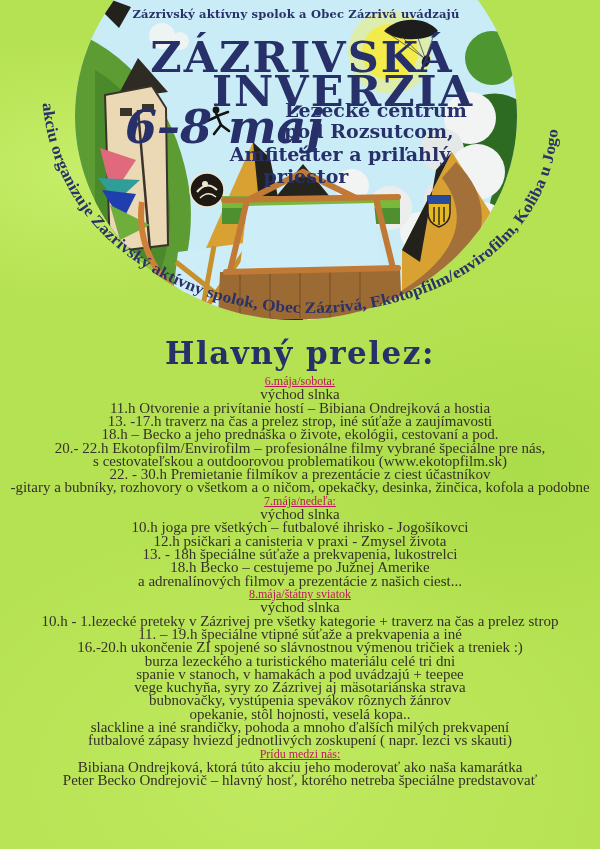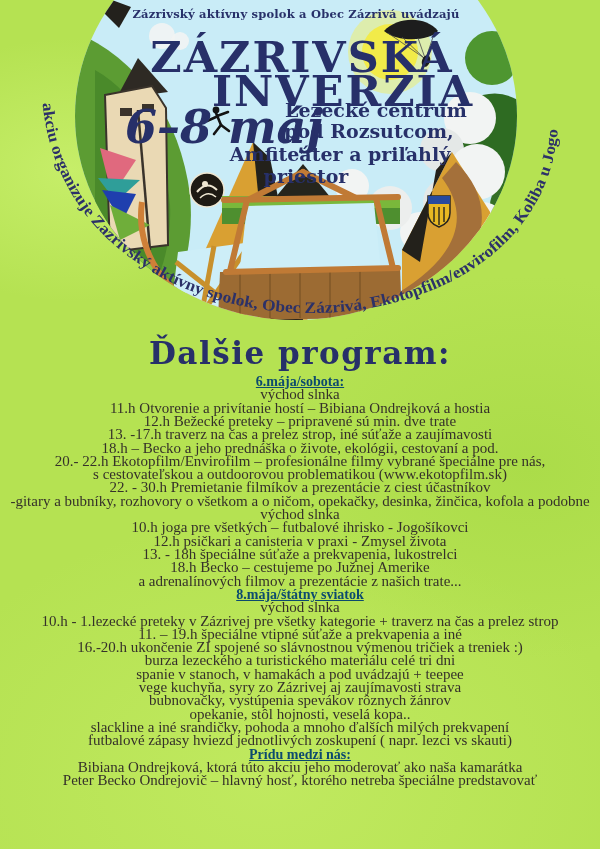--- a/index.html
+++ b/index.html
@@ -20,22 +20,22 @@
   .t-title{font-size:43px;letter-spacing:2px;}
   .t-date{font-size:46px;font-style:italic;}
   .t-venue{font-size:19px;font-weight:bold;}
   .t-arc{font-size:16px;font-weight:600;fill:#2c3168;}
   .program{text-align:center;color:#35312a;}
   .program-title{
     font-family:"DejaVu Serif",serif;font-weight:bold;color:#273069;
     font-size:31px;letter-spacing:1.5px;line-height:1;margin:2px 0 6px;
   }
   .section-heading{
-    font-weight:bold;font-size:14px;line-height:13.4px;
-    text-decoration:underline;color:#0c4a6e;
+    font-weight:normal;font-size:12px;line-height:13.4px;
+    text-decoration:underline;color:#be185d;
   }
   .section-line{font-size:15px;line-height:13.3px;white-space:nowrap;}
 </style>
 </head>
 <body>
 
 <div class="hero">
   <svg width="600" height="336" viewBox="0 0 600 336">
     <defs>
       <clipPath id="ovalClip">
@@ -182,53 +182,53 @@
     <text x="340" y="161" text-anchor="middle" class="t-navy t-venue">Amfiteáter a priľahlý</text>
     <text x="306" y="183" text-anchor="middle" class="t-navy t-venue">priestor</text>
 
     <text class="t-arc">
       <textPath href="#arcPath" startOffset="8" textLength="745" lengthAdjust="spacingAndGlyphs">akciu organizuje Zazrivský aktívny spolok, Obec Zázrivá, Ekotopfilm/envirofilm, Koliba u Jogošíka</textPath>
     </text>
   </svg>
 </div>
 
 <div class="program">
-  <h2 class="program-title">Ďalšie program:</h2>
+  <h2 class="program-title">Hlavný prelez:</h2>
   <div>
       <div>
         <div class="section-heading">6.mája/sobota:</div>
         <div class="section-line">východ slnka</div>
         <div class="section-line">11.h Otvorenie a privítanie hostí – Bibiana Ondrejková a hostia</div>
-        <div class="section-line">12.h Bežecké preteky – pripravené sú min. dve trate</div>
         <div class="section-line">13. -17.h traverz na čas a prelez strop, iné súťaže a zaujímavosti</div>
         <div class="section-line">18.h – Becko a jeho prednáška o živote, ekológii, cestovaní a pod.</div>
         <div class="section-line">20.- 22.h Ekotopfilm/Envirofilm – profesionálne filmy vybrané špeciálne pre nás,</div>
         <div class="section-line">s cestovateľskou a outdoorovou problematikou (www.ekotopfilm.sk)</div>
         <div class="section-line">22. - 30.h Premietanie filmíkov a prezentácie z ciest účastníkov</div>
         <div class="section-line">-gitary a bubníky, rozhovory o všetkom a o ničom, opekačky, desinka, žinčica, kofola a podobne</div>
       </div>
       <div>
+        <div class="section-heading">7.mája/nedeľa:</div>
         <div class="section-line">východ slnka</div>
         <div class="section-line">10.h joga pre všetkých – futbalové ihrisko - Jogošíkovci</div>
         <div class="section-line">12.h psičkari a canisteria v praxi - Zmysel života</div>
         <div class="section-line">13. - 18h špeciálne súťaže a prekvapenia, lukostrelci</div>
         <div class="section-line">18.h Becko – cestujeme po Južnej Amerike</div>
-        <div class="section-line">a adrenalínových filmov a prezentácie z našich trate...</div>
+        <div class="section-line">a adrenalínových filmov a prezentácie z našich ciest...</div>
       </div>
       <div>
         <div class="section-heading">8.mája/štátny sviatok</div>
         <div class="section-line">východ slnka</div>
         <div class="section-line">10.h - 1.lezecké preteky v Zázrivej pre všetky kategorie + traverz na čas a prelez strop</div>
         <div class="section-line">11. – 19.h špeciálne vtipné súťaže a prekvapenia a iné</div>
         <div class="section-line">16.-20.h ukončenie ZI spojené so slávnostnou výmenou tričiek a treniek :)</div>
       </div>
       <div>
         <div class="section-line">burza lezeckého a turistického materiálu celé tri dni</div>
         <div class="section-line">spanie v stanoch, v hamakách a pod uvádzajú + teepee</div>
-        <div class="section-line">vege kuchyňa, syry zo Zázrivej aj zaujímavosti strava</div>
+        <div class="section-line">vege kuchyňa, syry zo Zázrivej aj mäsotariánska strava</div>
         <div class="section-line">bubnovačky, vystúpenia spevákov rôznych žánrov</div>
         <div class="section-line">opekanie, stôl hojnosti, veselá kopa..</div>
         <div class="section-line">slackline a iné srandičky, pohoda a mnoho ďalších milých prekvapení</div>
         <div class="section-line">futbalové zápasy hviezd jednotlivých zoskupení ( napr. lezci vs skauti)</div>
       </div>
       <div>
         <div class="section-heading">Prídu medzi nás:</div>
         <div class="section-line">Bibiana Ondrejková, ktorá túto akciu jeho moderovať ako naša kamarátka</div>
         <div class="section-line">Peter Becko Ondrejovič – hlavný hosť, ktorého netreba špeciálne predstavovať</div>
       </div>

